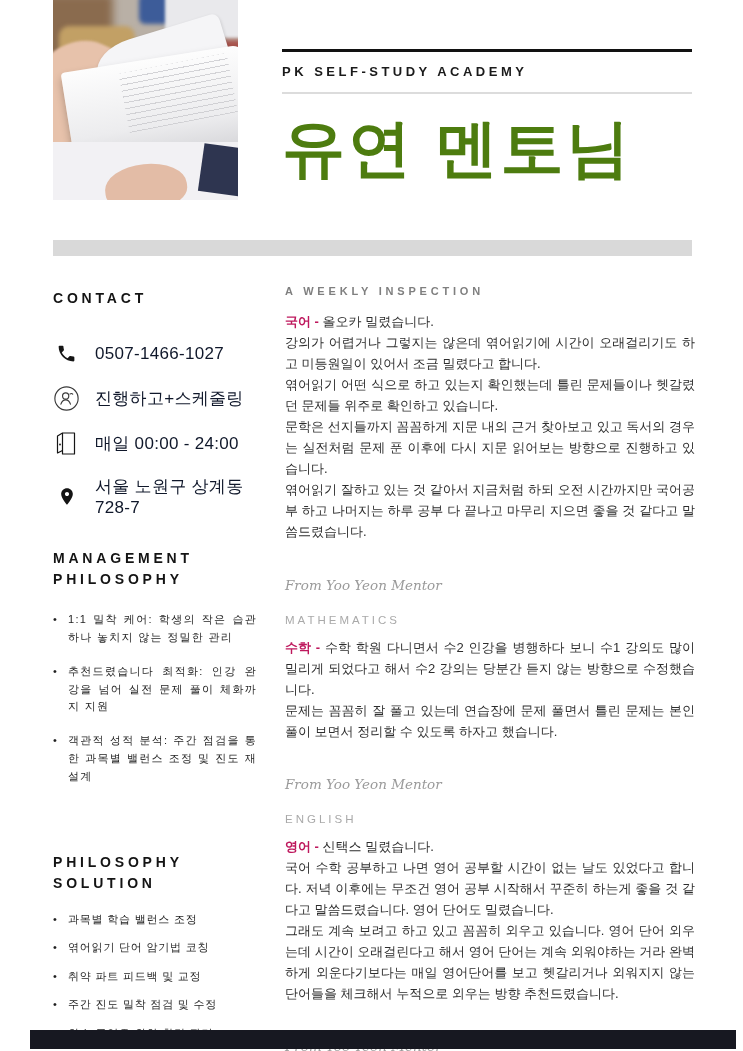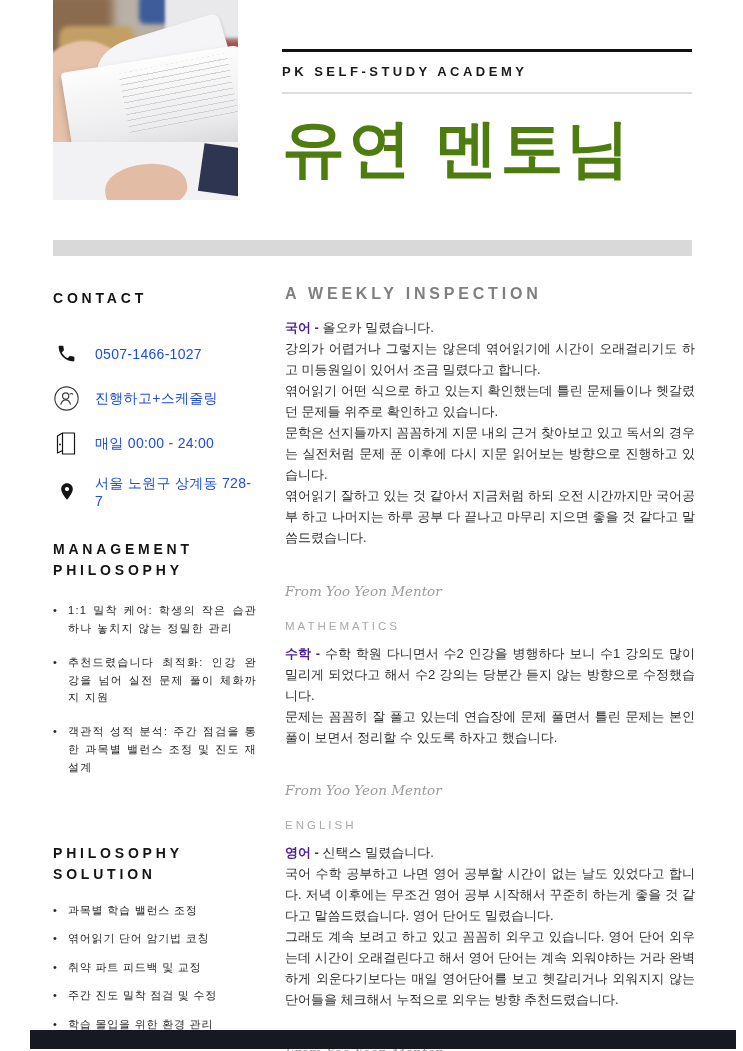--- a/index.html
+++ b/index.html
@@ -35,34 +35,34 @@
   .left-col{position:absolute;left:53px;top:288px;width:204px;}
   .right-col{position:absolute;left:285px;top:285px;width:410px;}
 
   .sec-h{margin:0;font-size:14px;font-weight:800;letter-spacing:3.8px;color:#141414;line-height:1.55;}
   .mgmt{margin-top:30px;}
   .ment{margin-top:66px;}
 
   .c-list{margin-top:30px;}
   .c-item{display:flex;align-items:center;gap:15px;margin-bottom:17px;min-height:28px;}
   .c-icon{width:27px;display:flex;justify-content:center;flex:0 0 27px;}
-  .c-text{font-size:14px;color:#1d4ed8;letter-spacing:.3px;}
+  .c-text{font-size:17px;color:#0f172a;letter-spacing:.3px;}
 
   .blist{list-style:none;margin:20px 0 0;padding:0;}
   .blist li{position:relative;padding-left:15px;font-size:11px;letter-spacing:1.3px;line-height:1.62;
             color:#1f1f1f;text-align:justify;word-break:break-all;margin-bottom:16px;}
   .blist li::before{content:"\2022";position:absolute;left:0;top:0;color:#1f1f1f;}
   .mlist{margin-top:16px;}
   .mlist li{margin-bottom:12px;line-height:1.5;text-align:left;letter-spacing:.8px;}
 
-  .weekly-h{margin:0;font-size:16px;font-weight:800;letter-spacing:3.8px;color:#7f7f7f;}
+  .weekly-h{margin:0;font-size:11px;font-weight:800;letter-spacing:3.8px;color:#7f7f7f;}
 
   .para{margin:14px 0 0;font-size:13px;line-height:1.62;color:#2d2d2d;text-align:justify;
         word-break:break-all;white-space:pre-line;}
-  .para strong{font-weight:700;color:#4c1d95;}
+  .para strong{font-weight:700;color:#be185d;}
 
   .subject-sec{margin-top:34px;}
   .from{font-family:"DejaVu Serif",serif;font-style:italic;font-size:13.5px;color:#9a9a9a;}
   .category{margin-top:21px;font-size:11.5px;letter-spacing:3px;color:#a9a9a9;}
   .subject-sec .para{margin-top:11px;}
 
   .footer-bar{position:absolute;left:30px;top:1030px;width:706px;height:19px;background:#171821;}
 </style>
 </head>
 <body>

